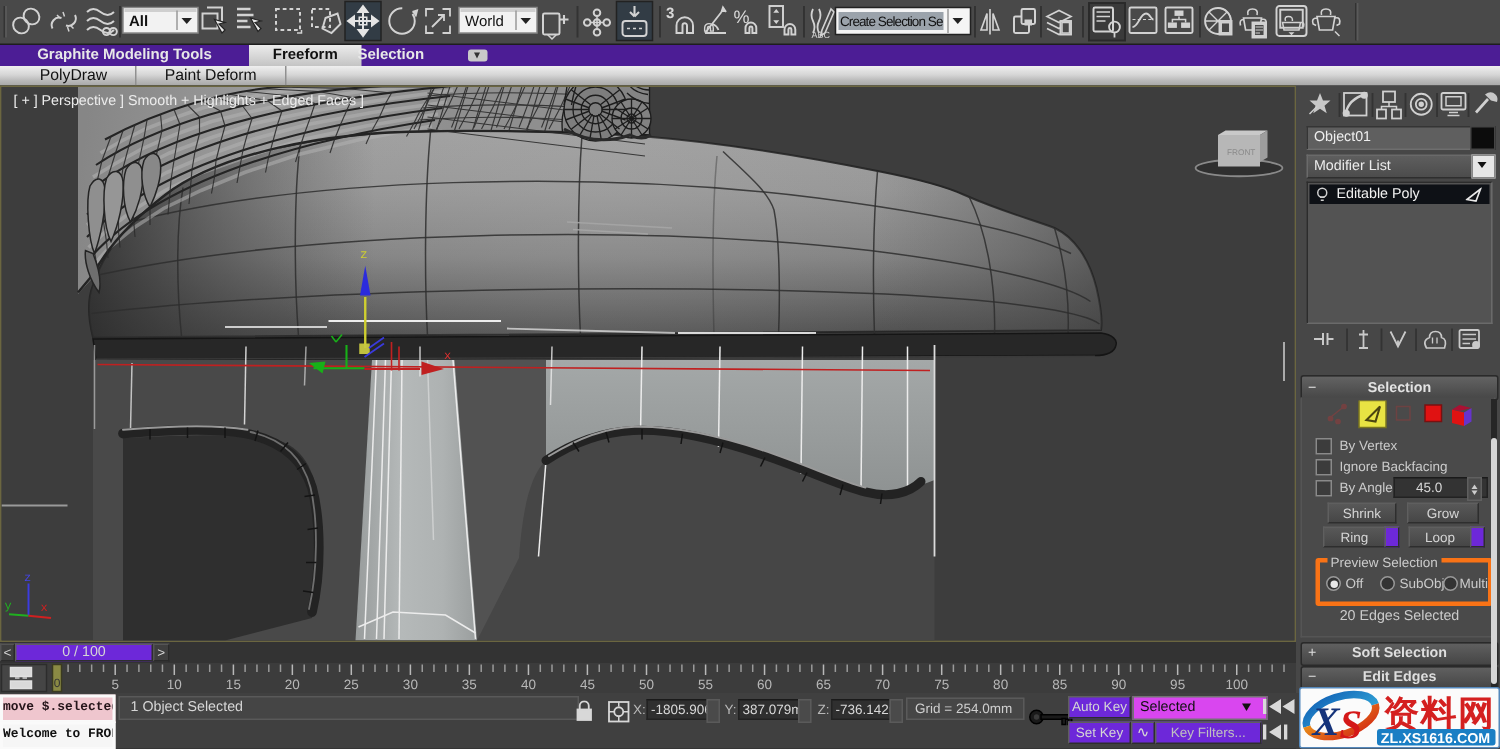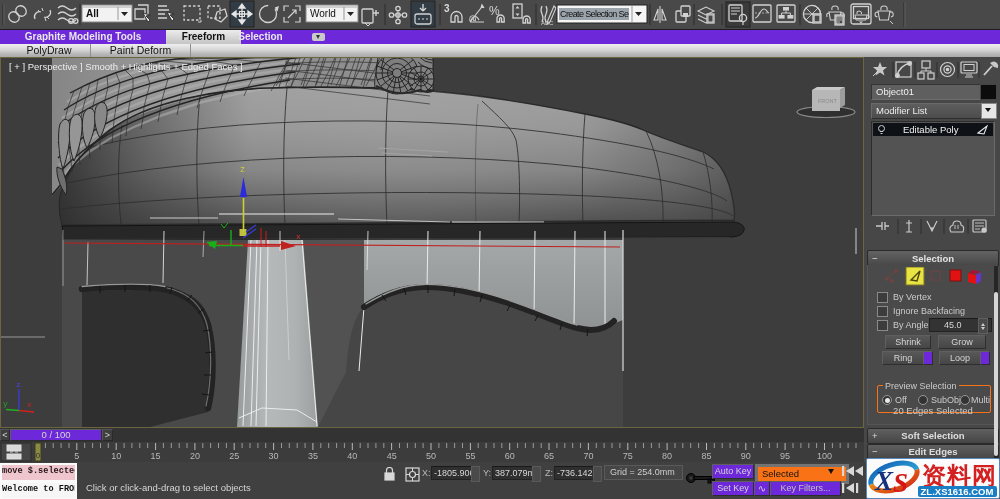--- a/index.html
+++ b/index.html
@@ -1,16 +1,16 @@
 <!DOCTYPE html>
 <html><head><meta charset="utf-8"><style>
 html,body{margin:0;padding:0;width:1000px;height:499px;overflow:hidden;background:#2b2b2b;font-family:"Liberation Sans",sans-serif}
 .abs{position:absolute}
 #toolbar{position:absolute;left:0;top:0;width:1000px;height:29px;background:#494949;border-bottom:1px solid #1e1e1e}
-#ribbon1{position:absolute;left:0;top:30px;width:1000px;height:14px;background:#6d28d9}
+#ribbon1{position:absolute;left:0;top:30px;width:1000px;height:14px;background:#4c1d95}
 #ribbon1 .tab{position:absolute;top:0;height:14px;line-height:14px;font-size:11px;font-weight:bold;color:#e8e8e8;text-align:center}
 #ribbon2{position:absolute;left:0;top:44px;width:1000px;height:13px;background:linear-gradient(#efefef,#d6d6d6 45%,#b9b9b9 75%,#a8a8a8)}
 #ribbon2 .tab2{position:absolute;top:0;height:13px;line-height:13px;font-size:10.5px;color:#111;text-align:center}
 #vpwrap{position:absolute;left:0;top:57px;width:864px;height:371px;background:#3d3d3d;border:1px solid #6b6640;box-sizing:border-box}
 #panel{position:absolute;left:864px;top:57px;width:136px;height:442px;background:#474747}
 #sliderrow{position:absolute;left:0;top:428px;width:864px;height:14px;background:#333}
 #rulerrow{position:absolute;left:0;top:442px;width:864px;height:20px;background:#3c3c3c}
 #statusbar{position:absolute;left:0;top:462px;width:1000px;height:37px;background:#404040}
 .fld{position:absolute;background:#2f2f2f;border:1px solid #222;border-top-color:#1a1a1a;color:#d8d8d8;font-size:9px}
 .btn{position:absolute;background:#6d28d9;border:1px solid #5f5f5f;border-bottom-color:#2e2e2e;border-right-color:#2e2e2e;color:#d5d5d5;font-size:9px;text-align:center}
@@ -592,21 +592,21 @@
 <div class="abs" style="left:116px;top:27px;width:15px;height:14px;background:#0c0c0c;border:1px solid #444"></div>
 <div class="abs" style="left:7px;top:46px;width:108px;height:14px;background:linear-gradient(#5e5e5e,#4c4c4c);border:1px solid #6a6a6a;border-bottom-color:#2e2e2e;border-right-color:#2e2e2e;color:#ececec;font-size:9.5px;line-height:14px;padding-left:4px">Modifier List</div>
 <div class="abs" style="left:117px;top:46px;width:14px;height:14px;background:#e6e6e6;border:1px solid #888"></div>
 <div class="abs" style="left:121px;top:51px;width:0;height:0;border:3px solid transparent;border-top:4.5px solid #111"></div>
 <div class="abs" style="left:7px;top:64px;width:122px;height:93px;background:#535353;border:1px solid #2c2c2c;border-bottom-color:#6a6a6a;border-right-color:#6a6a6a">
   <div class="abs" style="left:1px;top:1px;width:120px;height:13px;background:#0e1116;color:#f2f2f2;font-size:9.5px;line-height:13px">
     <svg class="abs" style="left:3px;top:1px" width="11" height="11">
           <circle cx="5.5" cy="4.5" r="3" fill="none" stroke="#cfcfcf"></circle>
           <path d="M4,7.5 h3 M4.5,9.5 h2" stroke="#cfcfcf" stroke-width="1"></path>
         </svg>
-    <span style="margin-left:30px">Editable Poly</span>
+    <span style="margin-left:18px">Editable Poly</span>
     <svg class="abs" style="right:4px;top:2px" width="12" height="10">
           <path d="M1,8 L10,1 L7,9 Z" fill="none" stroke="#e8e8e8" stroke-width="1.1"></path>
         </svg>
   </div>
 </div>
 <div class="abs" style="left:4px;top:160px;width:130px;height:19px">
 <svg width="130" height="19">
 <g stroke="#c9c9c9" fill="none" stroke-width="1.2">
 <g transform="translate(8,4)">
             <path d="M0,5 h6 M6,1 v8 M9,1 v8 M9,5 h4" stroke-width="1.3"></path>
@@ -664,21 +664,21 @@
   <div class="abs" style="left:110px;top:53px;width:8px;height:14px;background:#4a4a4a;border:1px solid #5f5f5f">
     <div class="abs" style="left:1.5px;top:2px;width:0;height:0;border:2.5px solid transparent;border-bottom:3px solid #ccc"></div>
     <div class="abs" style="left:1.5px;top:8px;width:0;height:0;border:2.5px solid transparent;border-top:3px solid #ccc"></div>
   </div>
   <span class="btn" style="left:17px;top:70px;width:44px;height:12px;line-height:12px;background:linear-gradient(#585858,#464646)">Shrink</span>
   <span class="btn" style="left:70px;top:70px;width:46px;height:12px;line-height:12px;background:linear-gradient(#585858,#464646)">Grow</span>
   <span class="btn" style="left:14px;top:86px;width:40px;height:12px;line-height:12px;background:linear-gradient(#585858,#464646)">Ring</span>
   <span class="btn" style="left:55px;top:86px;width:8px;height:12px"></span>
   <span class="btn" style="left:71px;top:86px;width:40px;height:12px;line-height:12px;background:linear-gradient(#585858,#464646)">Loop</span>
   <span class="btn" style="left:112px;top:86px;width:8px;height:12px"></span>
-  <div class="abs" style="left:9px;top:120px;width:112px;height:26px;border:1px solid #f97316;border-radius:2px">
+  <div class="abs" style="left:9px;top:107px;width:112px;height:26px;border:3px solid #f97316;border-radius:2px">
     <span class="lbl" style="left:5px;top:-5px;background:#4a4a4a;padding:0 2px">Preview Selection</span>
     <span class="abs" style="left:4px;top:9px;width:8px;height:8px;border:1px solid #999;border-radius:50%;background:#333"></span>
     <span class="abs" style="left:6.5px;top:11.5px;width:5px;height:5px;border-radius:50%;background:#e8e8e8"></span>
     <span class="lbl" style="left:17px;top:9px">Off</span>
     <span class="abs" style="left:40px;top:9px;width:8px;height:8px;border:1px solid #999;border-radius:50%;background:#333"></span>
     <span class="lbl" style="left:53px;top:9px">SubObj</span>
     <span class="abs" style="left:82px;top:9px;width:8px;height:8px;border:1px solid #999;border-radius:50%;background:#333"></span>
     <span class="lbl" style="left:93px;top:9px">Multi</span>
   </div>
   <span class="lbl" style="left:0;top:140px;width:130px;text-align:center;font-size:9.5px">20 Edges Selected</span>
@@ -830,21 +830,21 @@
         <text x="745.8" y="17">90</text>
         <text x="785.1" y="17">95</text>
         <text x="824.5" y="17">100</text>
       </g>
 <rect x="35" y="1" width="6" height="18" fill="#8a8a44" stroke="#3a3a20"></rect>
       <text x="38" y="16" font-size="8" fill="#333" text-anchor="middle" font-family="Liberation Sans,sans-serif">0</text>
 </svg></div>
 <div id="statusbar">
 <div class="abs" style="left:0;top:1px;width:73px;height:15px;background:#efc6ce;border:2px solid #fafafa;color:#25151a;font-family:'Liberation Mono',monospace;font-size:8.6px;font-weight:bold;line-height:13px;white-space:nowrap;overflow:hidden">move $.selected</div>
 <div class="abs" style="left:0;top:19px;width:73px;height:15px;background:#f6f6f6;border:2px solid #fafafa;color:#111;font-family:'Liberation Mono',monospace;font-size:8.6px;font-weight:bold;line-height:13px;white-space:nowrap;overflow:hidden">Welcome to FRONT</div>
-<div class="abs" style="left:79px;top:19px;width:298px;height:14px;color:#d6d6d6;font-size:9.5px;line-height:14px;padding-left:7px;white-space:nowrap">Click or click-and-drag to select objects</div>
+<div class="abs" style="left:79px;top:2px;width:298px;height:14px;background:#454545;border:1px solid #595959;color:#d6d6d6;font-size:9.5px;line-height:14px;padding-left:7px">1 Object Selected</div>
 <svg class="abs" style="left:384px;top:5px" width="36" height="15">
 <g stroke="#d8d8d8" fill="none" stroke-width="1.2">
         <rect x="1" y="6" width="9" height="7" fill="#d8d8d8"></rect>
         <path d="M2.5,6 v-2.5 a3 3 0 0 1 6,0 V6"></path>
         <g transform="translate(22,0)">
           <rect x="0" y="1" width="13" height="13"></rect>
           <circle cx="6.5" cy="7.5" r="3"></circle>
           <path d="M6.5,1 v3 M6.5,11 v3 M0,7.5 h3.5 M9.5,7.5 H13" stroke-width="1"></path>
         </g>
       </g>
@@ -863,21 +863,21 @@
       <g fill="#1a1a1a" stroke="#000">
         <circle cx="5" cy="7" r="4.5"></circle>
         <rect x="8" y="5.5" width="20" height="3"></rect>
         <rect x="22" y="8" width="2.5" height="4"></rect>
         <rect x="26" y="8" width="2.5" height="4"></rect>
       </g>
       <circle cx="5" cy="7" r="1.8" fill="#3a3a3a"></circle>
     </svg>
 <span class="btn" style="left:712px;top:2px;width:40px;height:13px;line-height:13px">Auto Key</span>
 <span class="btn" style="left:712px;top:19px;width:40px;height:13px;line-height:13px">Set Key</span>
-<div class="abs" style="left:755px;top:2px;width:84px;height:14px;background:#f97316;border:3px solid #737373;color:#111;font-size:9.5px;line-height:14px;padding-left:4px">Selected</div>
+<div class="abs" style="left:755px;top:2px;width:84px;height:14px;background:#d946ef;border:1px solid #737373;color:#111;font-size:9.5px;line-height:14px;padding-left:4px">Selected</div>
 <div class="abs" style="left:828px;top:7px;width:0;height:0;border:3.5px solid transparent;border-top:5px solid #111"></div>
 <span class="btn" style="left:754px;top:19px;width:14px;height:13px;line-height:13px;font-size:10px">∿</span>
 <span class="btn" style="left:770px;top:19px;width:69px;height:13px;line-height:13px;color:#c0c0c0">Key Filters...</span>
 <svg class="abs" style="left:842px;top:3px" width="22" height="12">
       <g fill="#d9d9d9">
         <rect x="0" y="1" width="2.2" height="10"></rect>
         <path d="M12,1 v10 L4,6 Z M21,1 v10 L13,6 Z"></path>
       </g>
     </svg>
 <svg class="abs" style="left:842px;top:20px" width="24" height="12">

